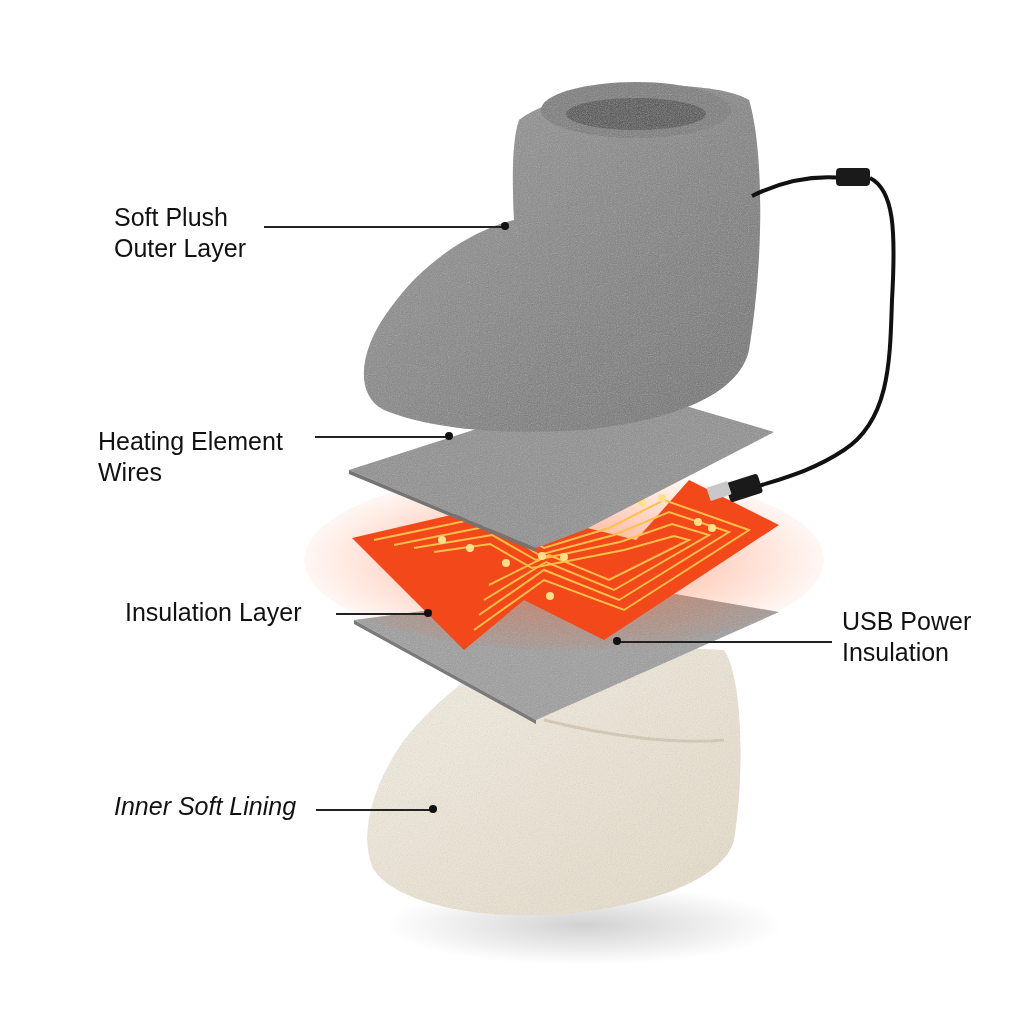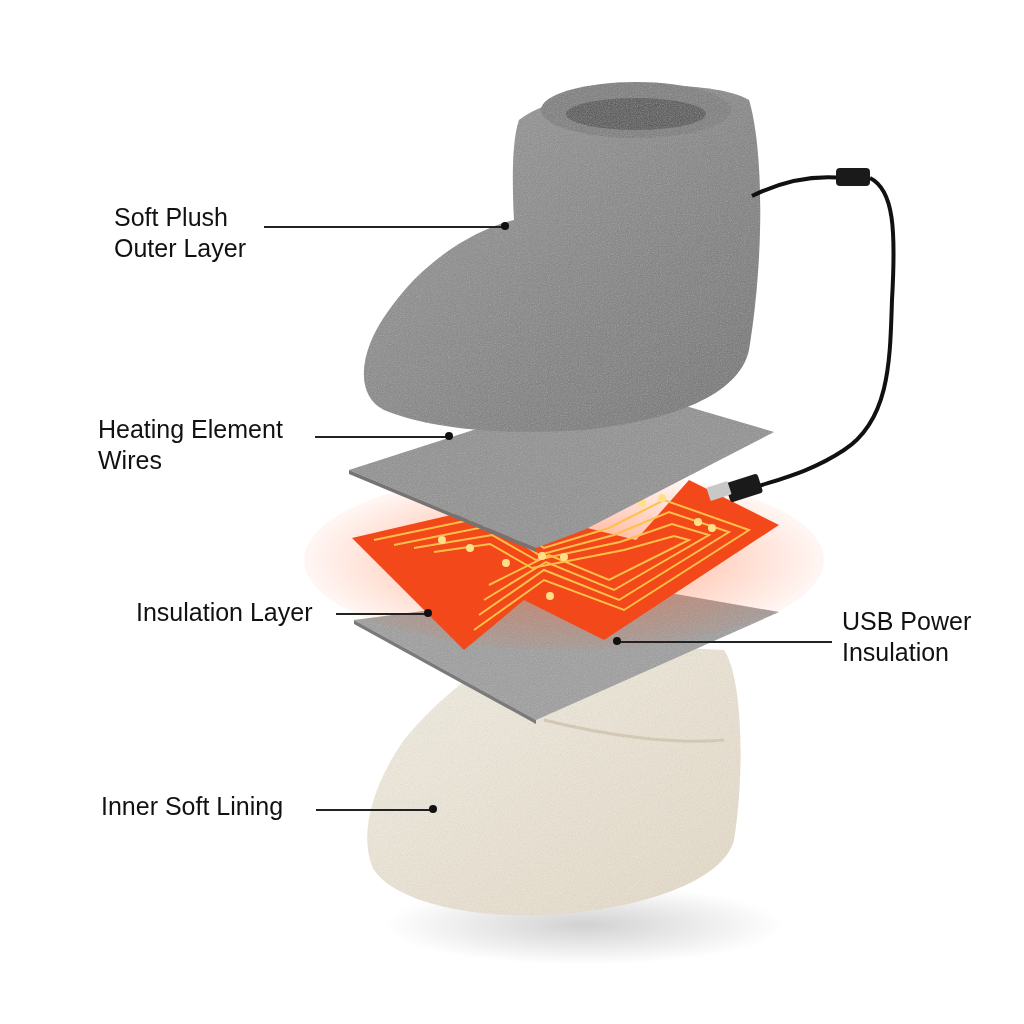--- a/index.html
+++ b/index.html
@@ -96,30 +96,30 @@
       <rect x="684" y="484" width="22" height="14" rx="1" fill="#c8c8c8" transform="rotate(-18 695 491)"></rect>
     </g>
   </svg>
 
   
   <div class="label" style="left:90px;top:202px;">Soft Plush
 Outer Layer</div>
   <div class="leader" style="left:240px;top:226px;width:240px;"></div>
   <div class="dot" style="left:477px;top:222px;"></div>
 
-  <div class="label" style="left:74px;top:414px;">Heating Element
+  <div class="label" style="left:74px;top:426px;">Heating Element
 Wires</div>
   <div class="leader" style="left:291px;top:436px;width:133px;"></div>
   <div class="dot" style="left:421px;top:432px;"></div>
 
-  <div class="label" style="left:112px;top:597px;">Insulation Layer</div>
+  <div class="label" style="left:101px;top:597px;">Insulation Layer</div>
   <div class="leader" style="left:312px;top:613px;width:91px;"></div>
   <div class="dot" style="left:400px;top:609px;"></div>
 
   <div class="label" style="left:818px;top:606px;">USB Power
 Insulation</div>
   <div class="leader" style="left:593px;top:641px;width:215px;"></div>
   <div class="dot" style="left:589px;top:637px;"></div>
 
-  <div class="label" style="left:77px;top:791px;">Inner Soft Lining</div>
+  <div class="label" style="left:90px;top:791px;font-style:italic;">Inner Soft Lining</div>
   <div class="leader" style="left:292px;top:809px;width:116px;"></div>
   <div class="dot" style="left:405px;top:805px;"></div>
 </div>
 
 </body></html>

